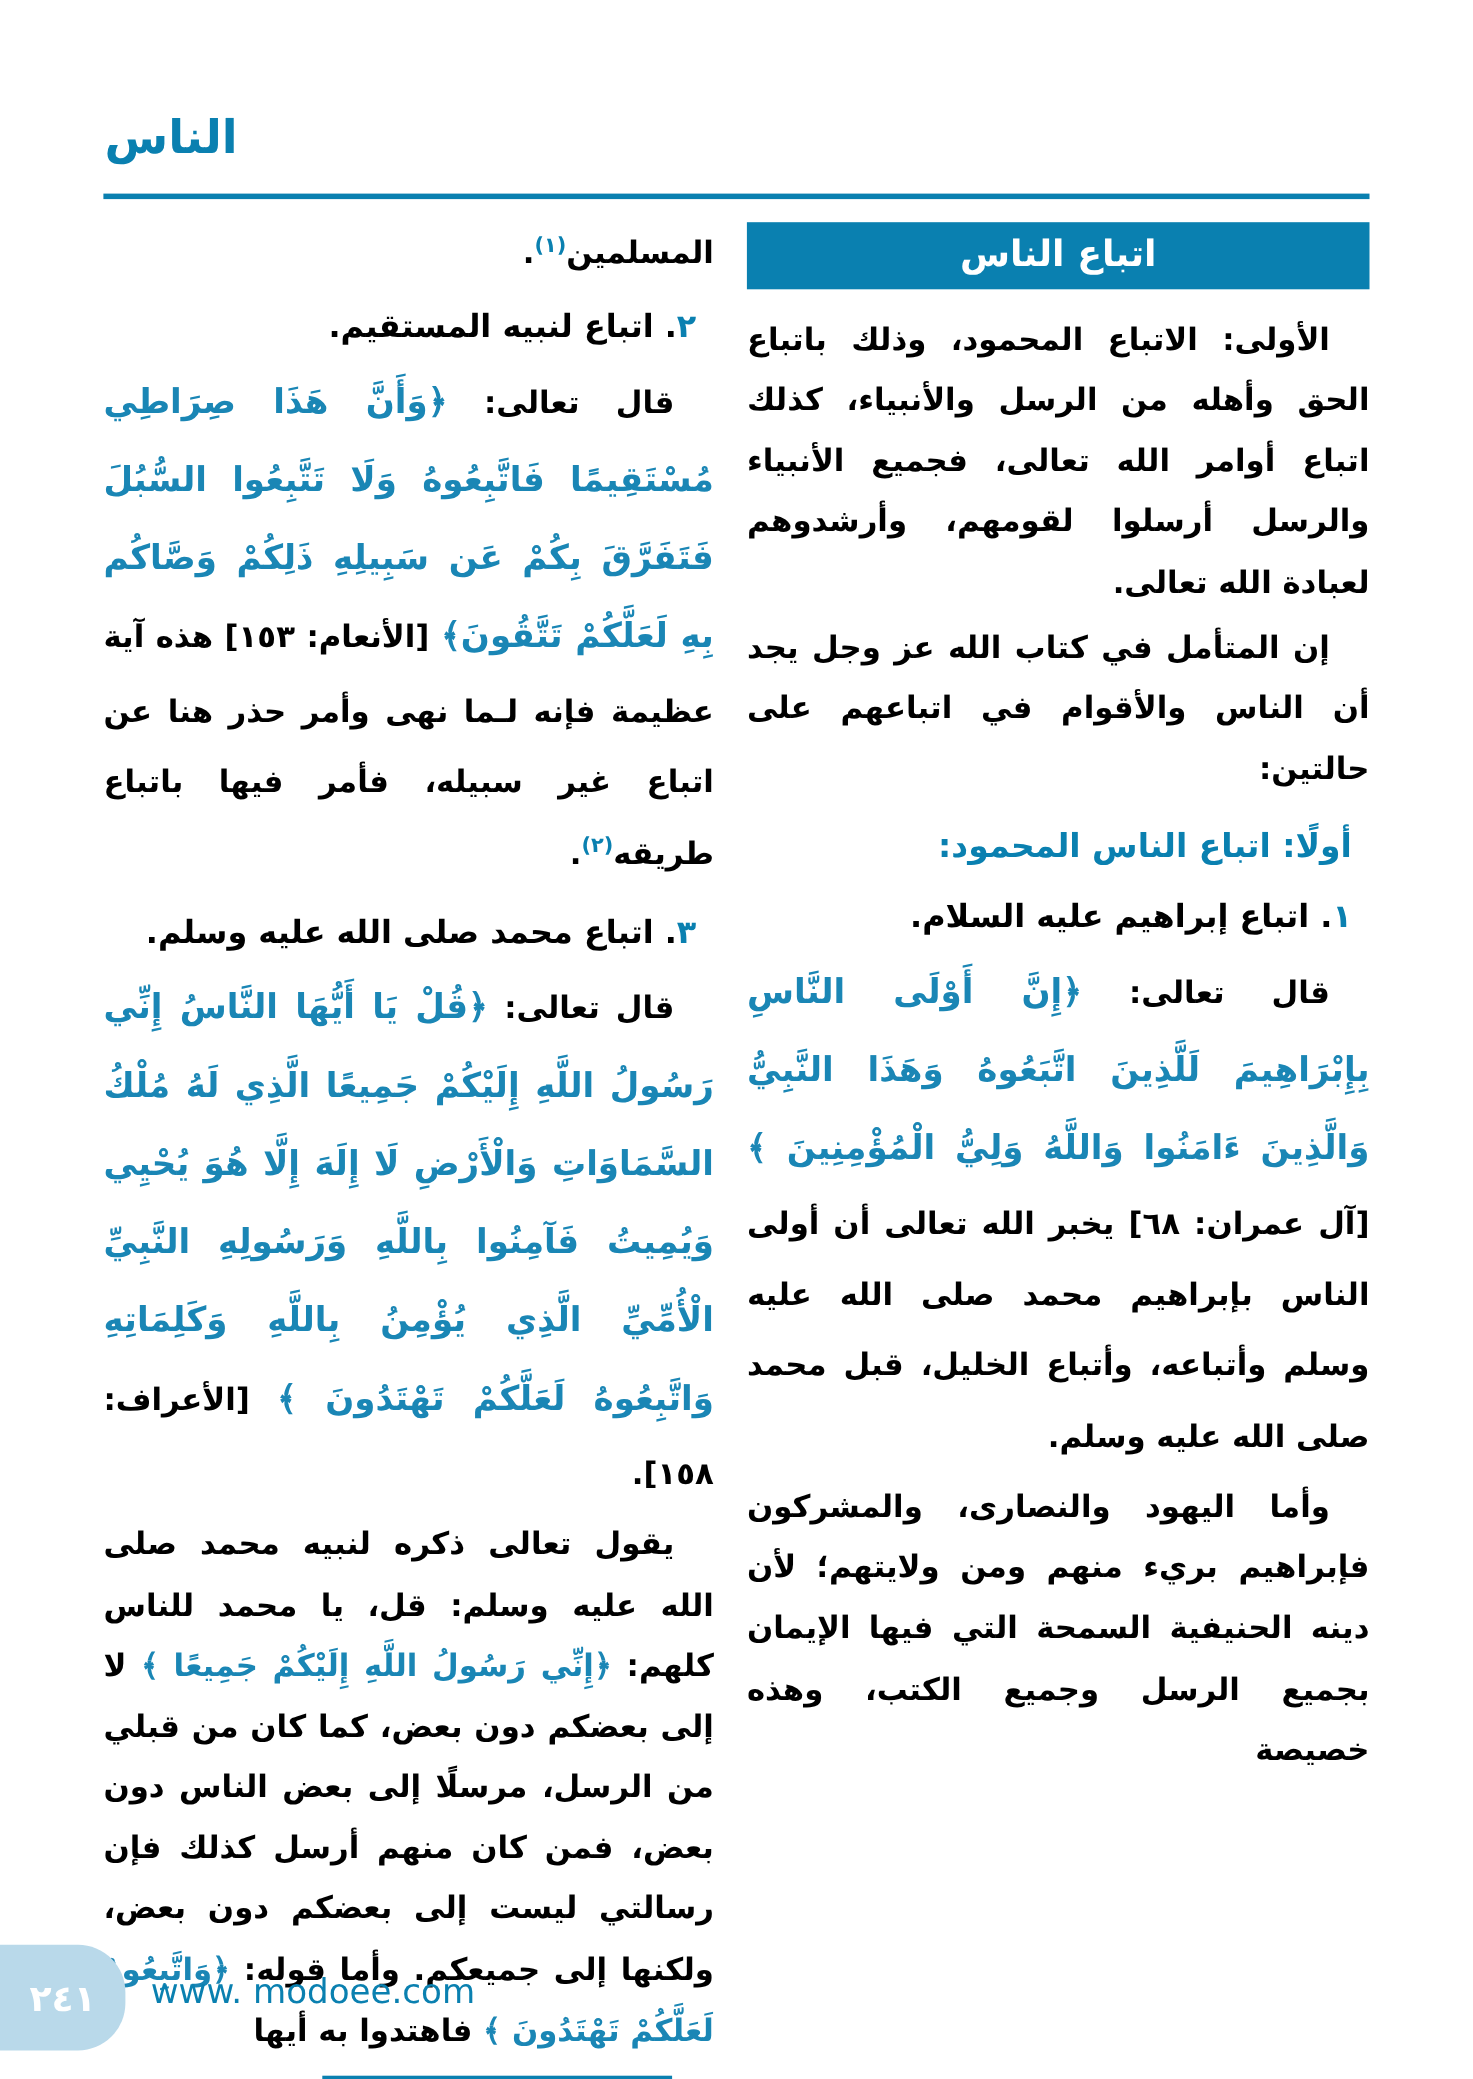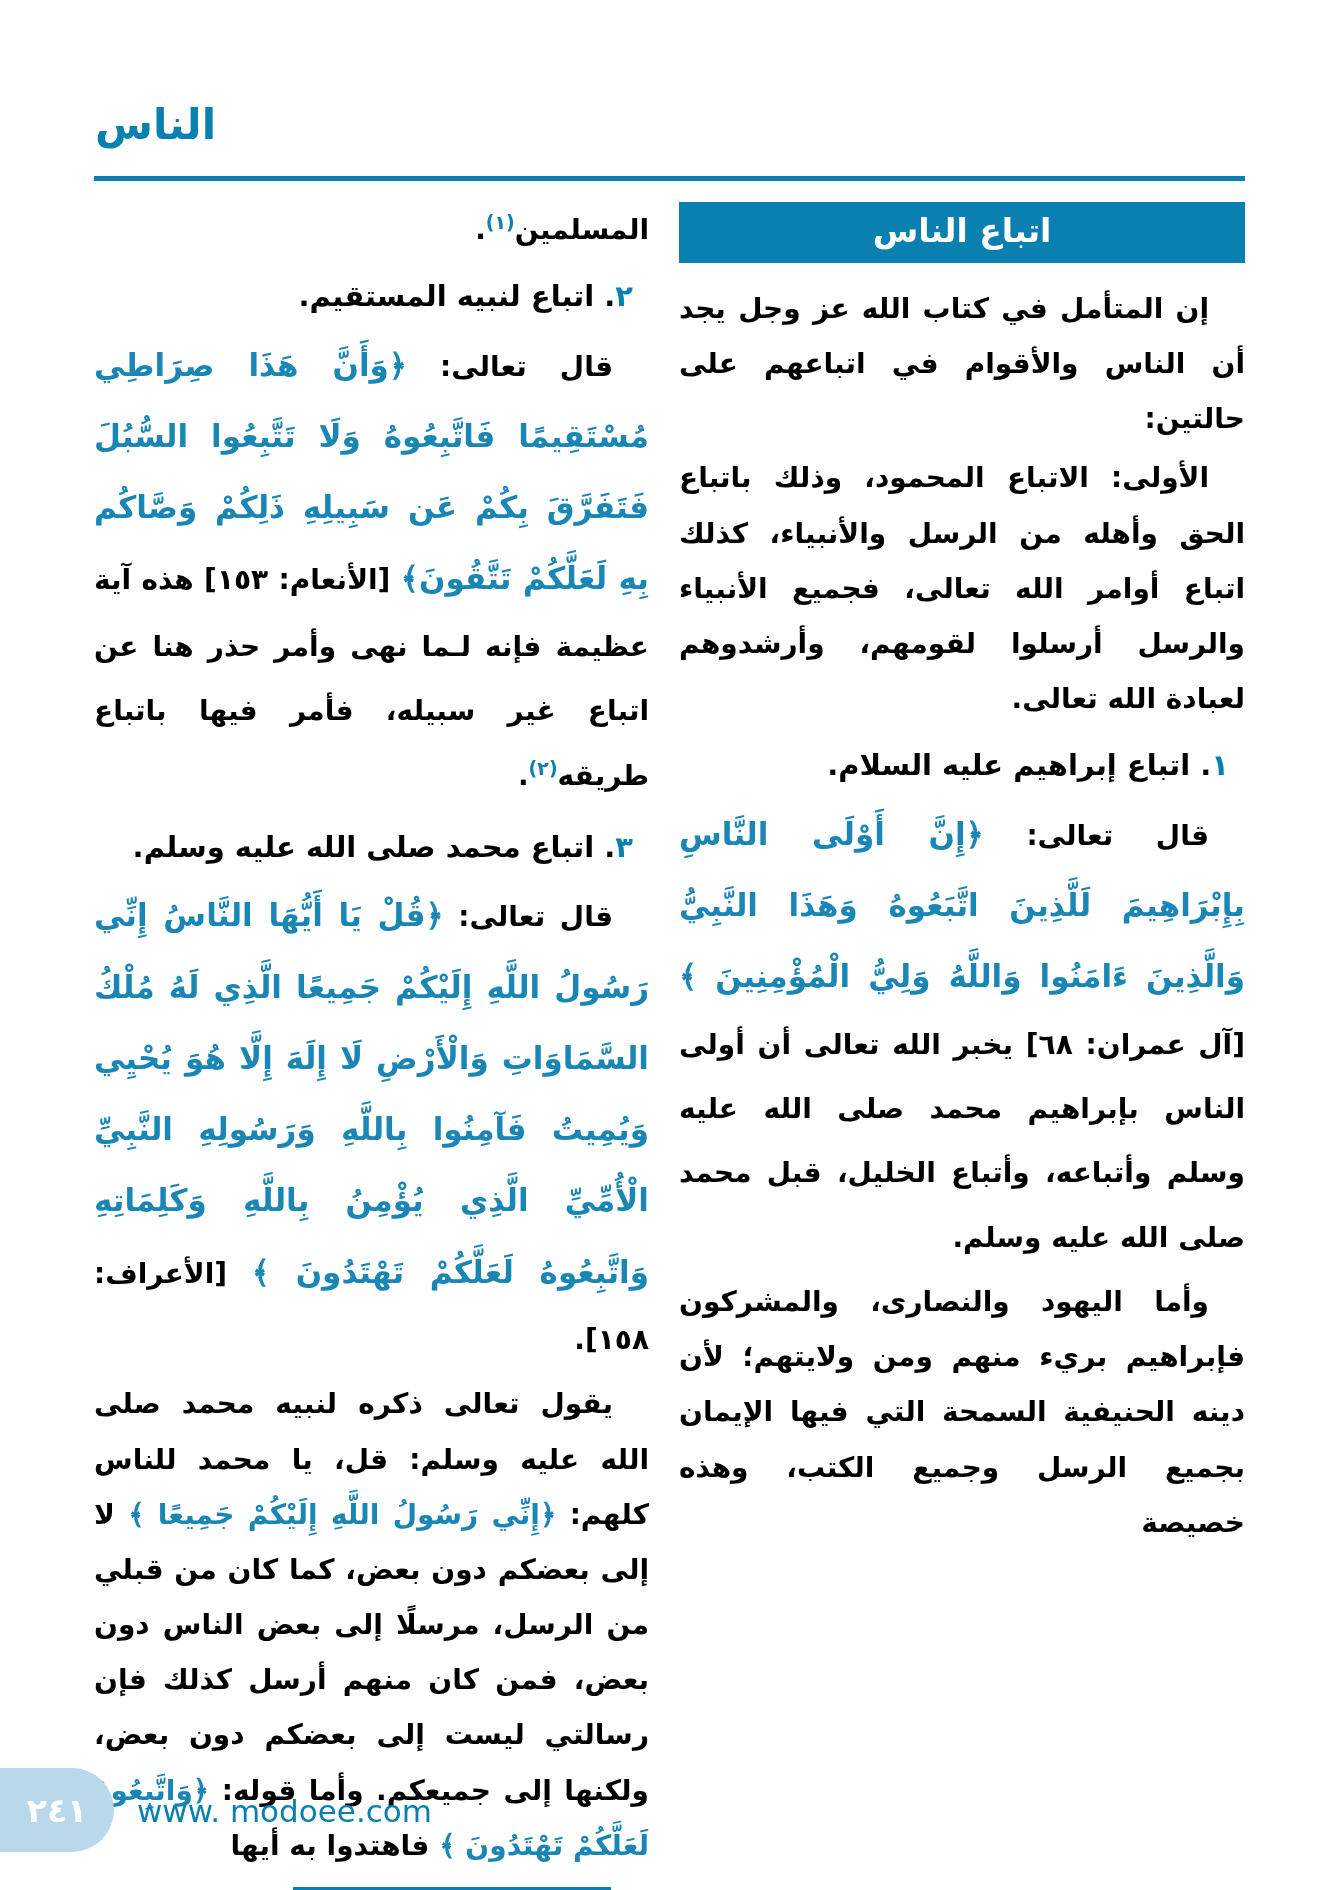--- a/index.html
+++ b/index.html
@@ -47,42 +47,43 @@
   .seg-ht{color:inherit;}
   .footnotes{margin-top:14px;}
   .fn-sep{height:5px;background:var(--accent);width:318px;margin:10px 38px 20px auto;}
   .footnote{
     display:flex;gap:12px;font-size:25px;line-height:1.72;
     text-align:justify;margin-bottom:4px;
   }
   .fn-marker{color:var(--accent);white-space:nowrap;font-weight:600;}
   .fn-text{flex:1;font-weight:600;}
   .page-badge{
-    position:absolute;left:0;top:1768px;width:114px;height:84px;
+    position:absolute;left:0;top:1768px;width:114px;height:96px;
     background:var(--badge);border-radius:0 43px 43px 0;
     color:#ffffff;font-size:33px;font-weight:bold;
     display:flex;align-items:center;justify-content:center;direction:rtl;
   }
   .site-url{
     position:absolute;left:137px;top:1793px;font-size:31px;color:var(--accent);
     font-family:"DejaVu Sans", sans-serif;direction:ltr;
   }
 </style>
 </head>
 <body>
 
 <div class="page-title">الناس</div>
 <div class="header-rule"></div>
 
 <div class="content">
   <div class="col col-right">
     <div class="section-box">اتباع الناس</div>
     <div>
+        <p class="blk p"><span class="seg-b">الأولى: </span><span class="seg-n">الاتباع المحمود، وذلك باتباع الحق وأهله من الرسل والأنبياء، كذلك اتباع أوامر الله تعالى، فجميع الأنبياء والرسل أرسلوا لقومهم، وأرشدوهم لعبادة الله تعالى.</span></p>
         <p class="blk p"><span class="seg-n">إن المتأمل في كتاب الله عز وجل يجد أن الناس والأقوام في اتباعهم على حالتين:</span></p>
-        <p class="blk p"><span class="seg-b">الأولى: </span><span class="seg-n">الاتباع المحمود، وذلك باتباع الحق وأهله من الرسل والأنبياء، كذلك اتباع أوامر الله تعالى، فجميع الأنبياء والرسل أرسلوا لقومهم، وأرشدوهم لعبادة الله تعالى.</span></p>
+        <p class="blk h-teal"><span class="seg-ht">أولًا: اتباع الناس المحمود:</span></p>
         <p class="blk h-num"><span class="seg-num">١</span><span class="seg-b">. اتباع إبراهيم عليه السلام.</span></p>
         <p class="blk p-quran"><span class="seg-n">قال تعالى: </span><span class="seg-q">﴿إِنَّ أَوْلَى النَّاسِ بِإِبْرَاهِيمَ لَلَّذِينَ اتَّبَعُوهُ وَهَذَا النَّبِيُّ وَالَّذِينَ ءَامَنُوا وَاللَّهُ وَلِيُّ الْمُؤْمِنِينَ ﴾</span><span class="seg-r"> [آل عمران: ٦٨] </span><span class="seg-b">يخبر الله تعالى أن </span><span class="seg-n">أولى الناس بإبراهيم محمد صلى الله عليه وسلم وأتباعه، وأتباع الخليل، قبل محمد صلى الله عليه وسلم.</span></p>
         <p class="blk p"><span class="seg-n">وأما اليهود والنصارى، والمشركون فإبراهيم بريء منهم ومن ولايتهم؛ لأن دينه الحنيفية السمحة التي فيها الإيمان بجميع الرسل وجميع الكتب، وهذه خصيصة</span></p>
       </div>
   </div>
   <div class="col col-left">
     <div>
         <p class="blk p no-indent"><span class="seg-n">المسلمين</span><span class="seg-sup">(١)</span><span class="seg-n">.</span></p>
         <p class="blk h-num"><span class="seg-num">٢</span><span class="seg-b">. اتباع لنبيه المستقيم.</span></p>
         <p class="blk p-quran"><span class="seg-n">قال تعالى: </span><span class="seg-q">﴿وَأَنَّ هَذَا صِرَاطِي مُسْتَقِيمًا فَاتَّبِعُوهُ وَلَا تَتَّبِعُوا السُّبُلَ فَتَفَرَّقَ بِكُمْ عَن سَبِيلِهِ ذَلِكُمْ وَصَّاكُم بِهِ لَعَلَّكُمْ تَتَّقُونَ﴾</span><span class="seg-r"> [الأنعام: ١٥٣] </span><span class="seg-b">هذه آية عظيمة فإنه </span><span class="seg-n">لـما نهى وأمر حذر هنا عن اتباع غير سبيله، فأمر فيها باتباع طريقه</span><span class="seg-sup">(٢)</span><span class="seg-n">.</span></p>

